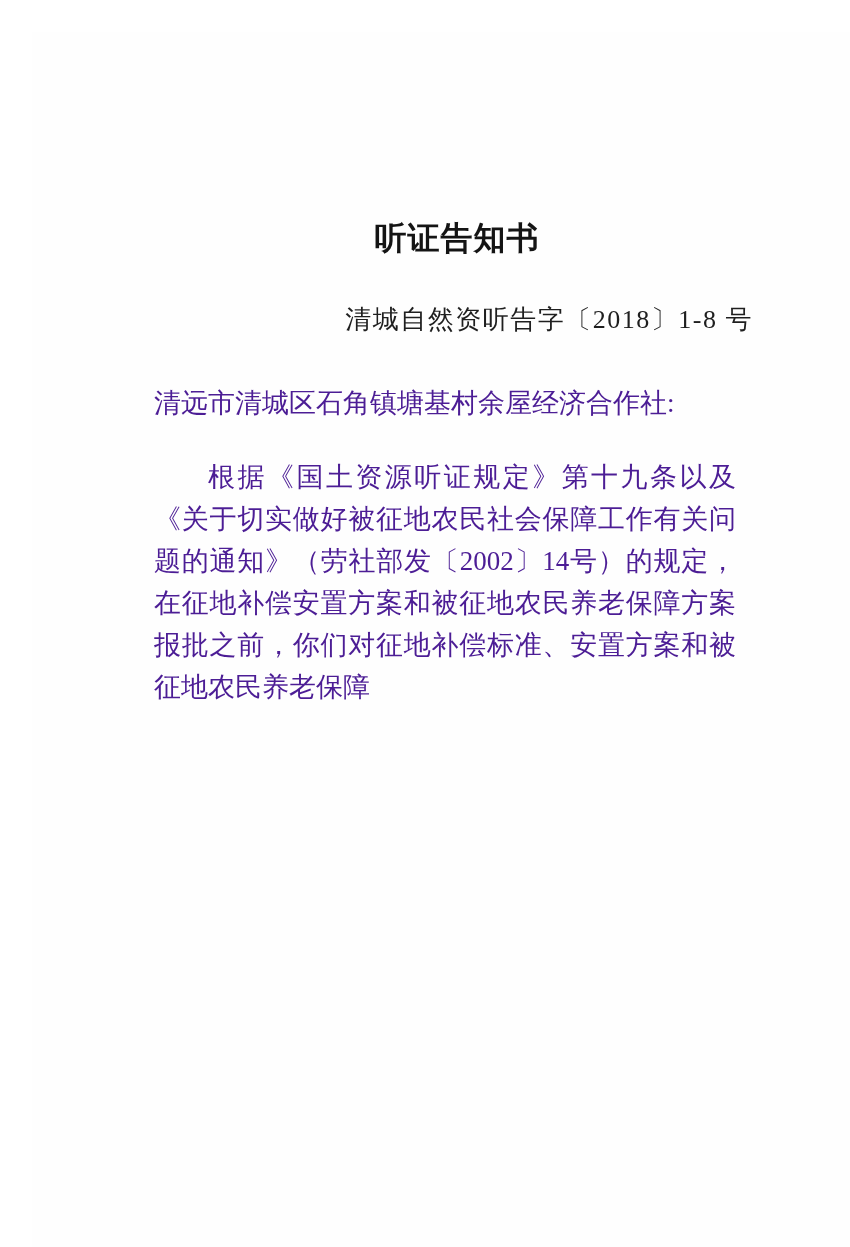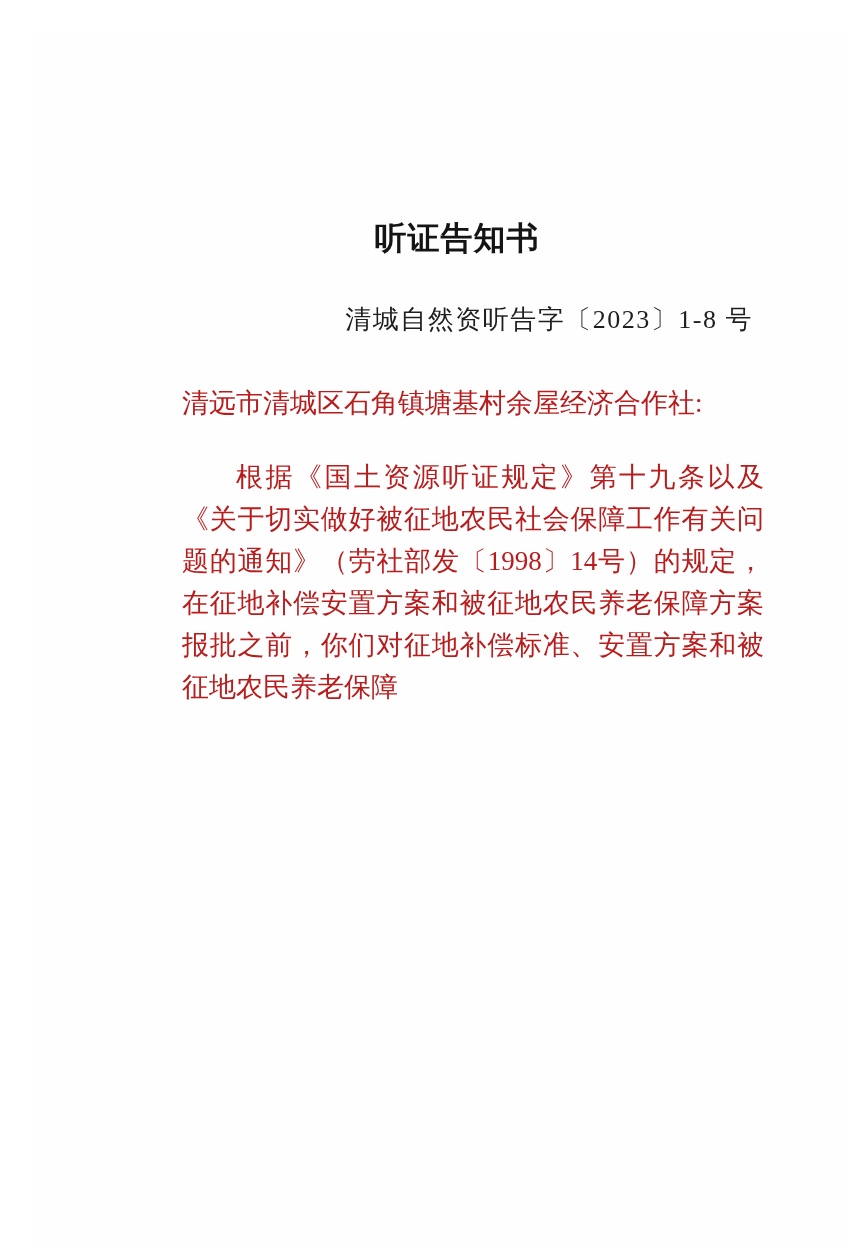--- a/index.html
+++ b/index.html
@@ -42,26 +42,26 @@
     font-size: 26px;
     letter-spacing: 1.5px;
     color: #1f1f1f;
     white-space: nowrap;
   }
 
   
   .doc-body {
     position: absolute;
     top: 318px;
-    left: 118px;
+    left: 90px;
     width: 646px;
     font-size: 27px;
     line-height: 42px;
     text-align: justify;
-    color: #b91c1c;
+    color: #4c1d95;
   }
 
   .doc-body p {
     margin: 0;
   }
 
   .addressee {
     text-indent: 0;
   }
 
@@ -81,27 +81,27 @@
     filter: blur(1px);
   }
 </style>
 </head>
 <body>
 
 <div class="page">
 
   <h1 class="doc-title">听证告知书</h1>
 
-  <div class="doc-number">清城自然资听告字〔2023〕1-8 号</div>
+  <div class="doc-number">清城自然资听告字〔2018〕1-8 号</div>
 
   <div class="doc-body">
 
     <p class="addressee">清远市清城区石角镇塘基村余屋经济合作社:</p>
 
 
 
-    <p class="para">根据《国土资源听证规定》第十九条以及《关于切实做好被征地农民社会保障工作有关问题的通知》（劳社部发〔1998〕14号）的规定，在征地补偿安置方案和被征地农民养老保障方案报批之前，你们对征地补偿标准、安置方案和被征地农民养老保障</p>
+    <p class="para">根据《国土资源听证规定》第十九条以及《关于切实做好被征地农民社会保障工作有关问题的通知》（劳社部发〔2002〕14号）的规定，在征地补偿安置方案和被征地农民养老保障方案报批之前，你们对征地补偿标准、安置方案和被征地农民养老保障</p>
 
   </div>
 
   <div class="scan-artifact"></div>
 
 </div>
 
 </body></html>

